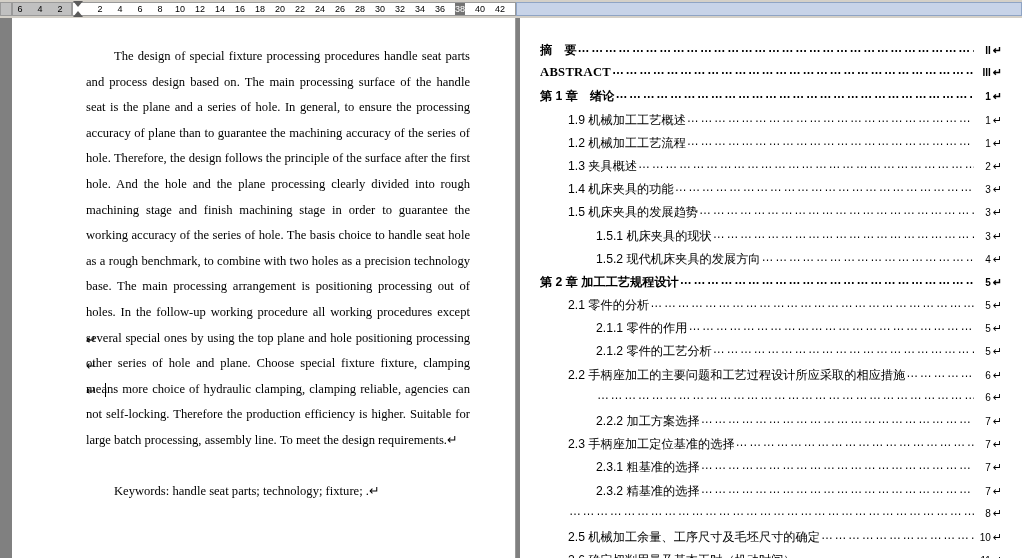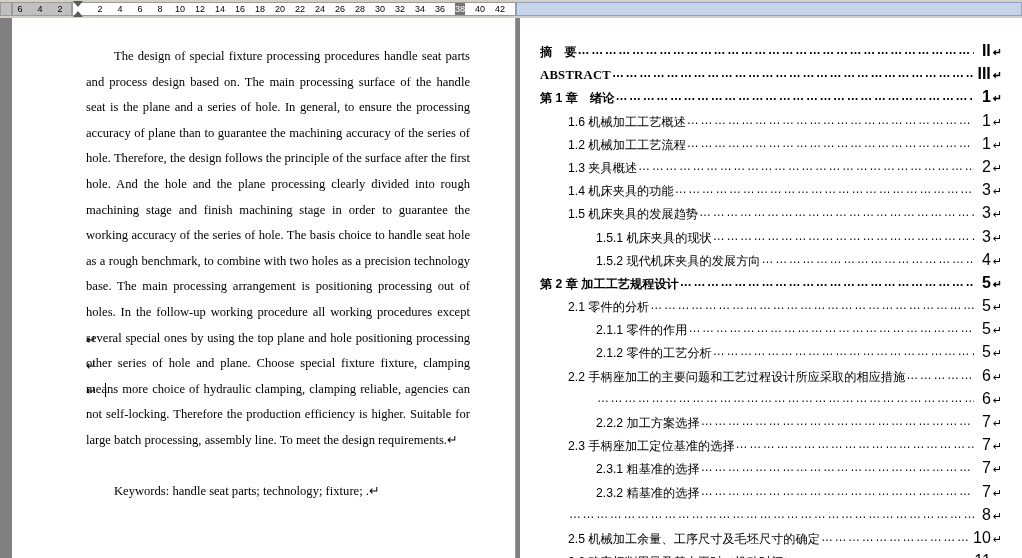--- a/index.html
+++ b/index.html
@@ -157,21 +157,21 @@
     font-family: "Liberation Sans", sans-serif;
     font-size: 12px;
     color: #000;
     letter-spacing: 1.6px;
     position: relative;
     top: -2px;
   }
   .toc-page {
     flex: 0 0 auto;
     font-family: "Liberation Sans", sans-serif;
-    font-size: 16px;
+    font-size: 10px;
     text-align: right;
     min-width: 16px;
   }
   .toc-pil { flex: 0 0 auto; margin-left: 2px; font-size: 11px; color: #000; }
   .lvl0 { padding-left: 0; font-weight: bold; }
   .lvl1 { padding-left: 28px; }
   .lvl2 { padding-left: 56px; }
   
 </style>
 </head>
@@ -250,21 +250,21 @@
       </div>
 
       <div class="toc-row lvl0">
         <span class="toc-label">第 1 章　绪论</span>
         <span class="toc-dots">……………………………………………………………………………………………………………………………………</span>
         <span class="toc-page">1</span>
         <span class="toc-pil">↵</span>
       </div>
 
       <div class="toc-row lvl1">
-        <span class="toc-label">1.6  机械加工工艺概述</span>
+        <span class="toc-label">1.9  机械加工工艺概述</span>
         <span class="toc-dots">……………………………………………………………………………………………………………………………………</span>
         <span class="toc-page">1</span>
         <span class="toc-pil">↵</span>
       </div>
 
       <div class="toc-row lvl1">
         <span class="toc-label">1.2 机械加工工艺流程</span>
         <span class="toc-dots">……………………………………………………………………………………………………………………………………</span>
         <span class="toc-page">1</span>
         <span class="toc-pil">↵</span>

